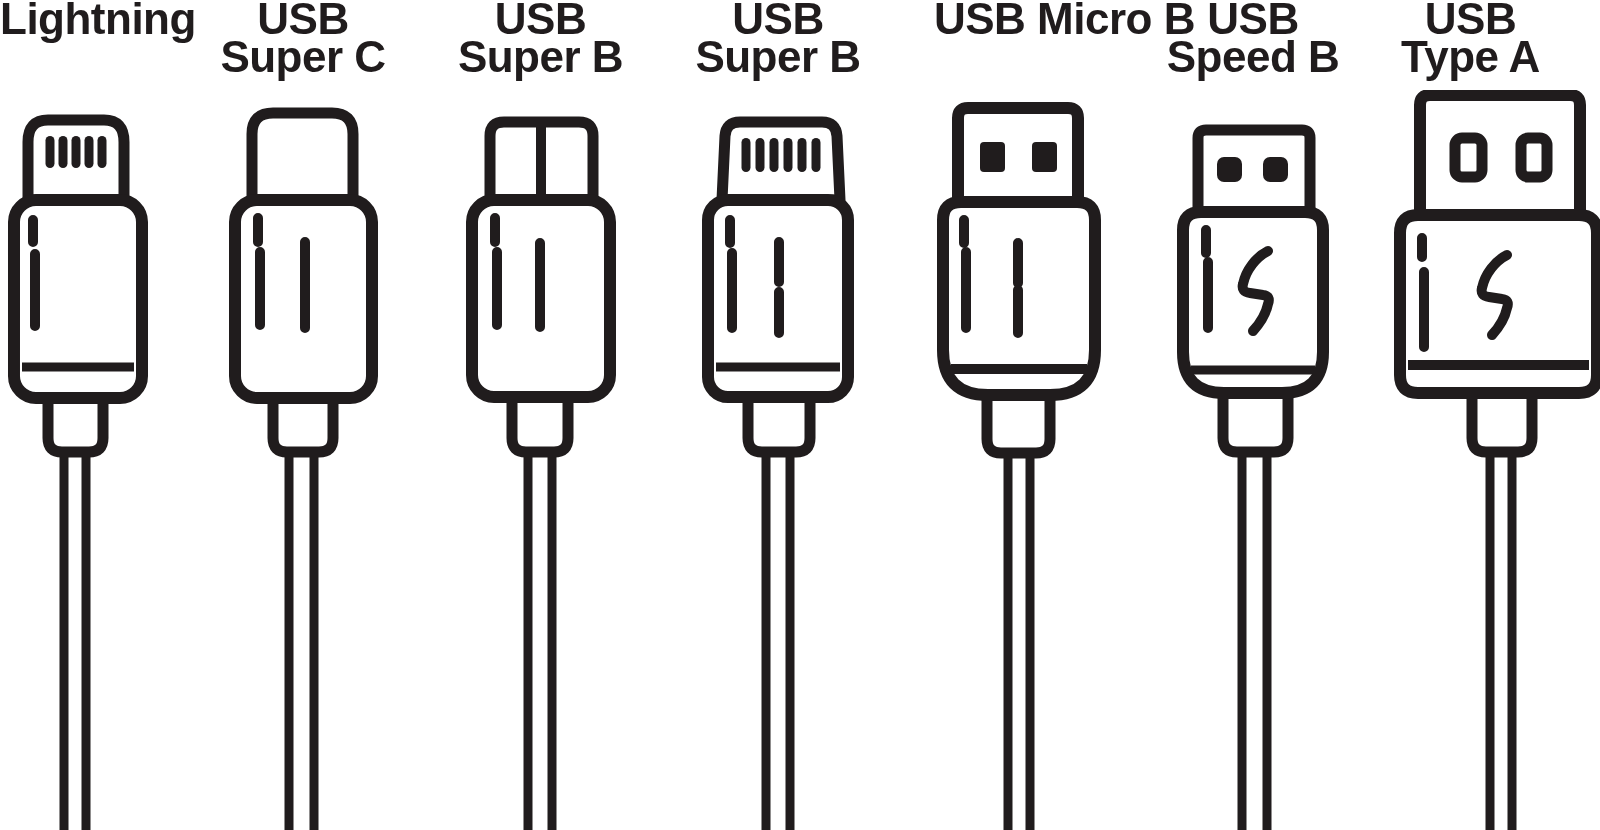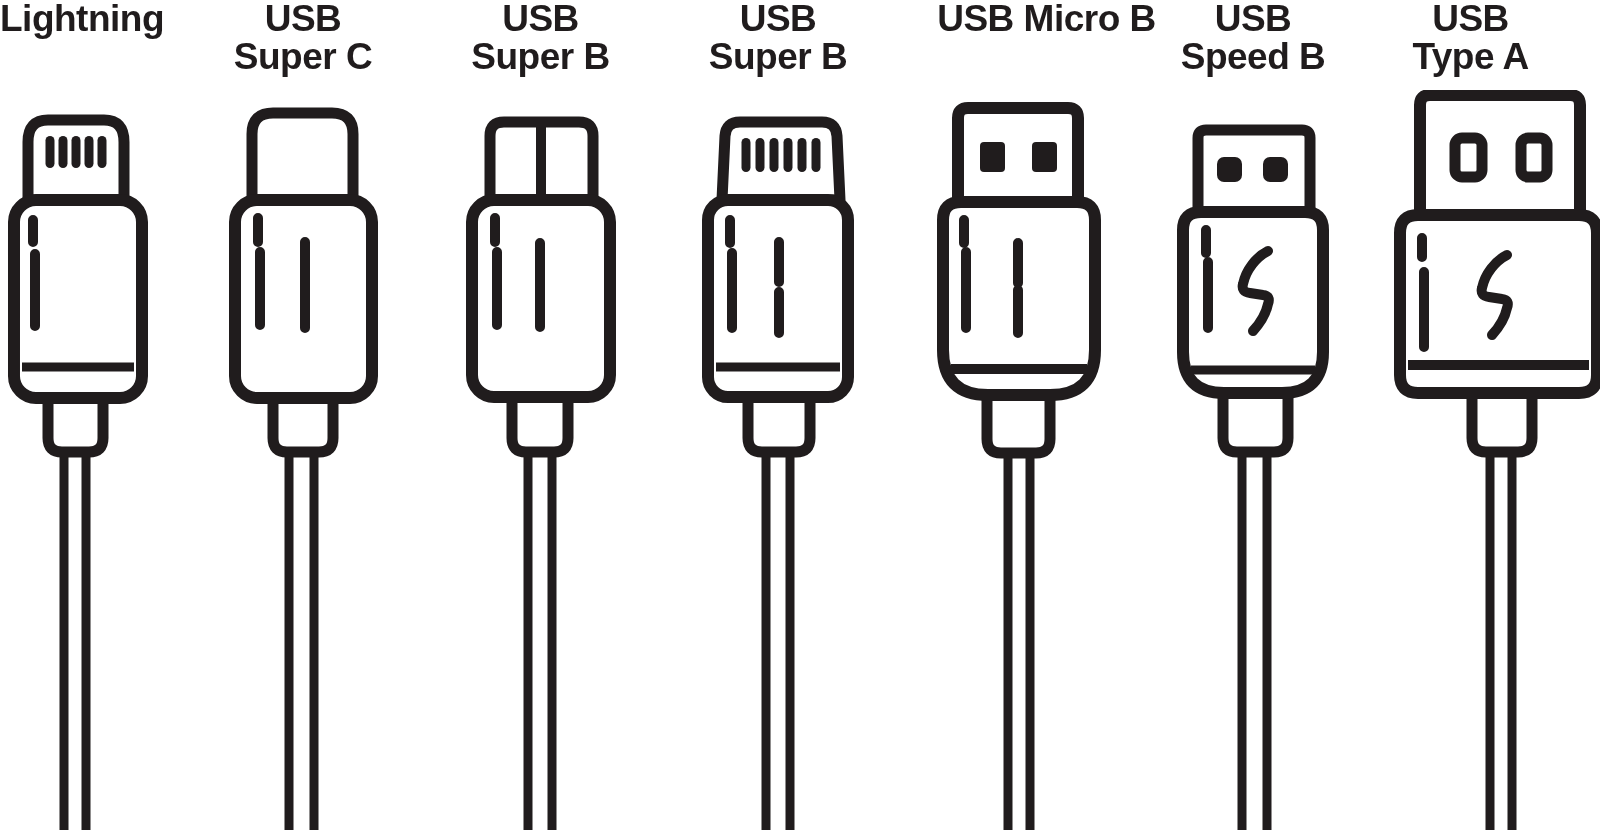--- a/index.html
+++ b/index.html
@@ -2,21 +2,21 @@
 <html><head>
 <meta charset="utf-8">
 <style>
   html,body{margin:0;padding:0;background:#ffffff;}
   #canvas{
     position:relative;width:1600px;height:830px;overflow:hidden;
     background:#ffffff;font-family:"Liberation Sans", sans-serif;
   }
   .label{
     position:absolute;top:0;text-align:center;
-    font-weight:700;font-size:37px;line-height:38px;letter-spacing:-0.5px;
+    font-weight:700;font-size:44px;line-height:38px;letter-spacing:-0.5px;
     color:#201c1d;white-space:nowrap;
   }
   .connector-svg{position:absolute;top:90px;}
   .ink-stroke{stroke:#201c1d;fill:none;}
   .ink-fill{fill:#201c1d;stroke:none;}
   .shell{fill:#ffffff;stroke:#201c1d;}
 </style>
 </head>
 <body>
 

